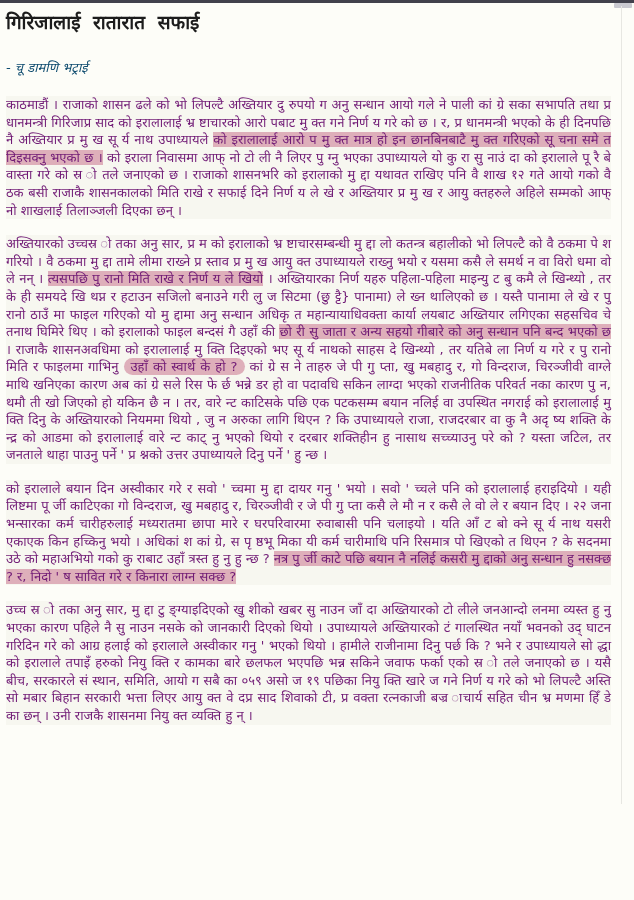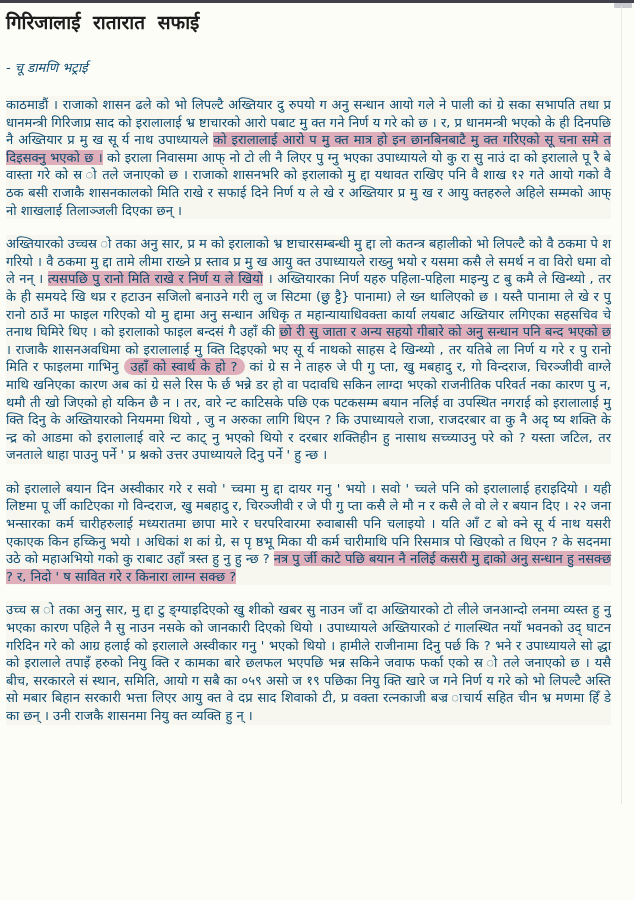--- a/index.html
+++ b/index.html
@@ -55,21 +55,21 @@
     font-size: 13px;
     color: #0c4a6e;
     margin: 24px 0 0 0;
   }
   .article {
     margin-top: 20px;
   }
   .para {
     font-size: 13px;
     line-height: 17.6px;
-    color: #0c4a6e;
+    color: #701a75;
     text-align: justify;
     margin: 16px 0 14px 0;
     background: rgba(242, 243, 233, 0.55);
   }
   .para span.hl {
     background: #deafba;
   }
   .para span.hl.pill {
     border-radius: 10px;
     padding: 1px 7px;

